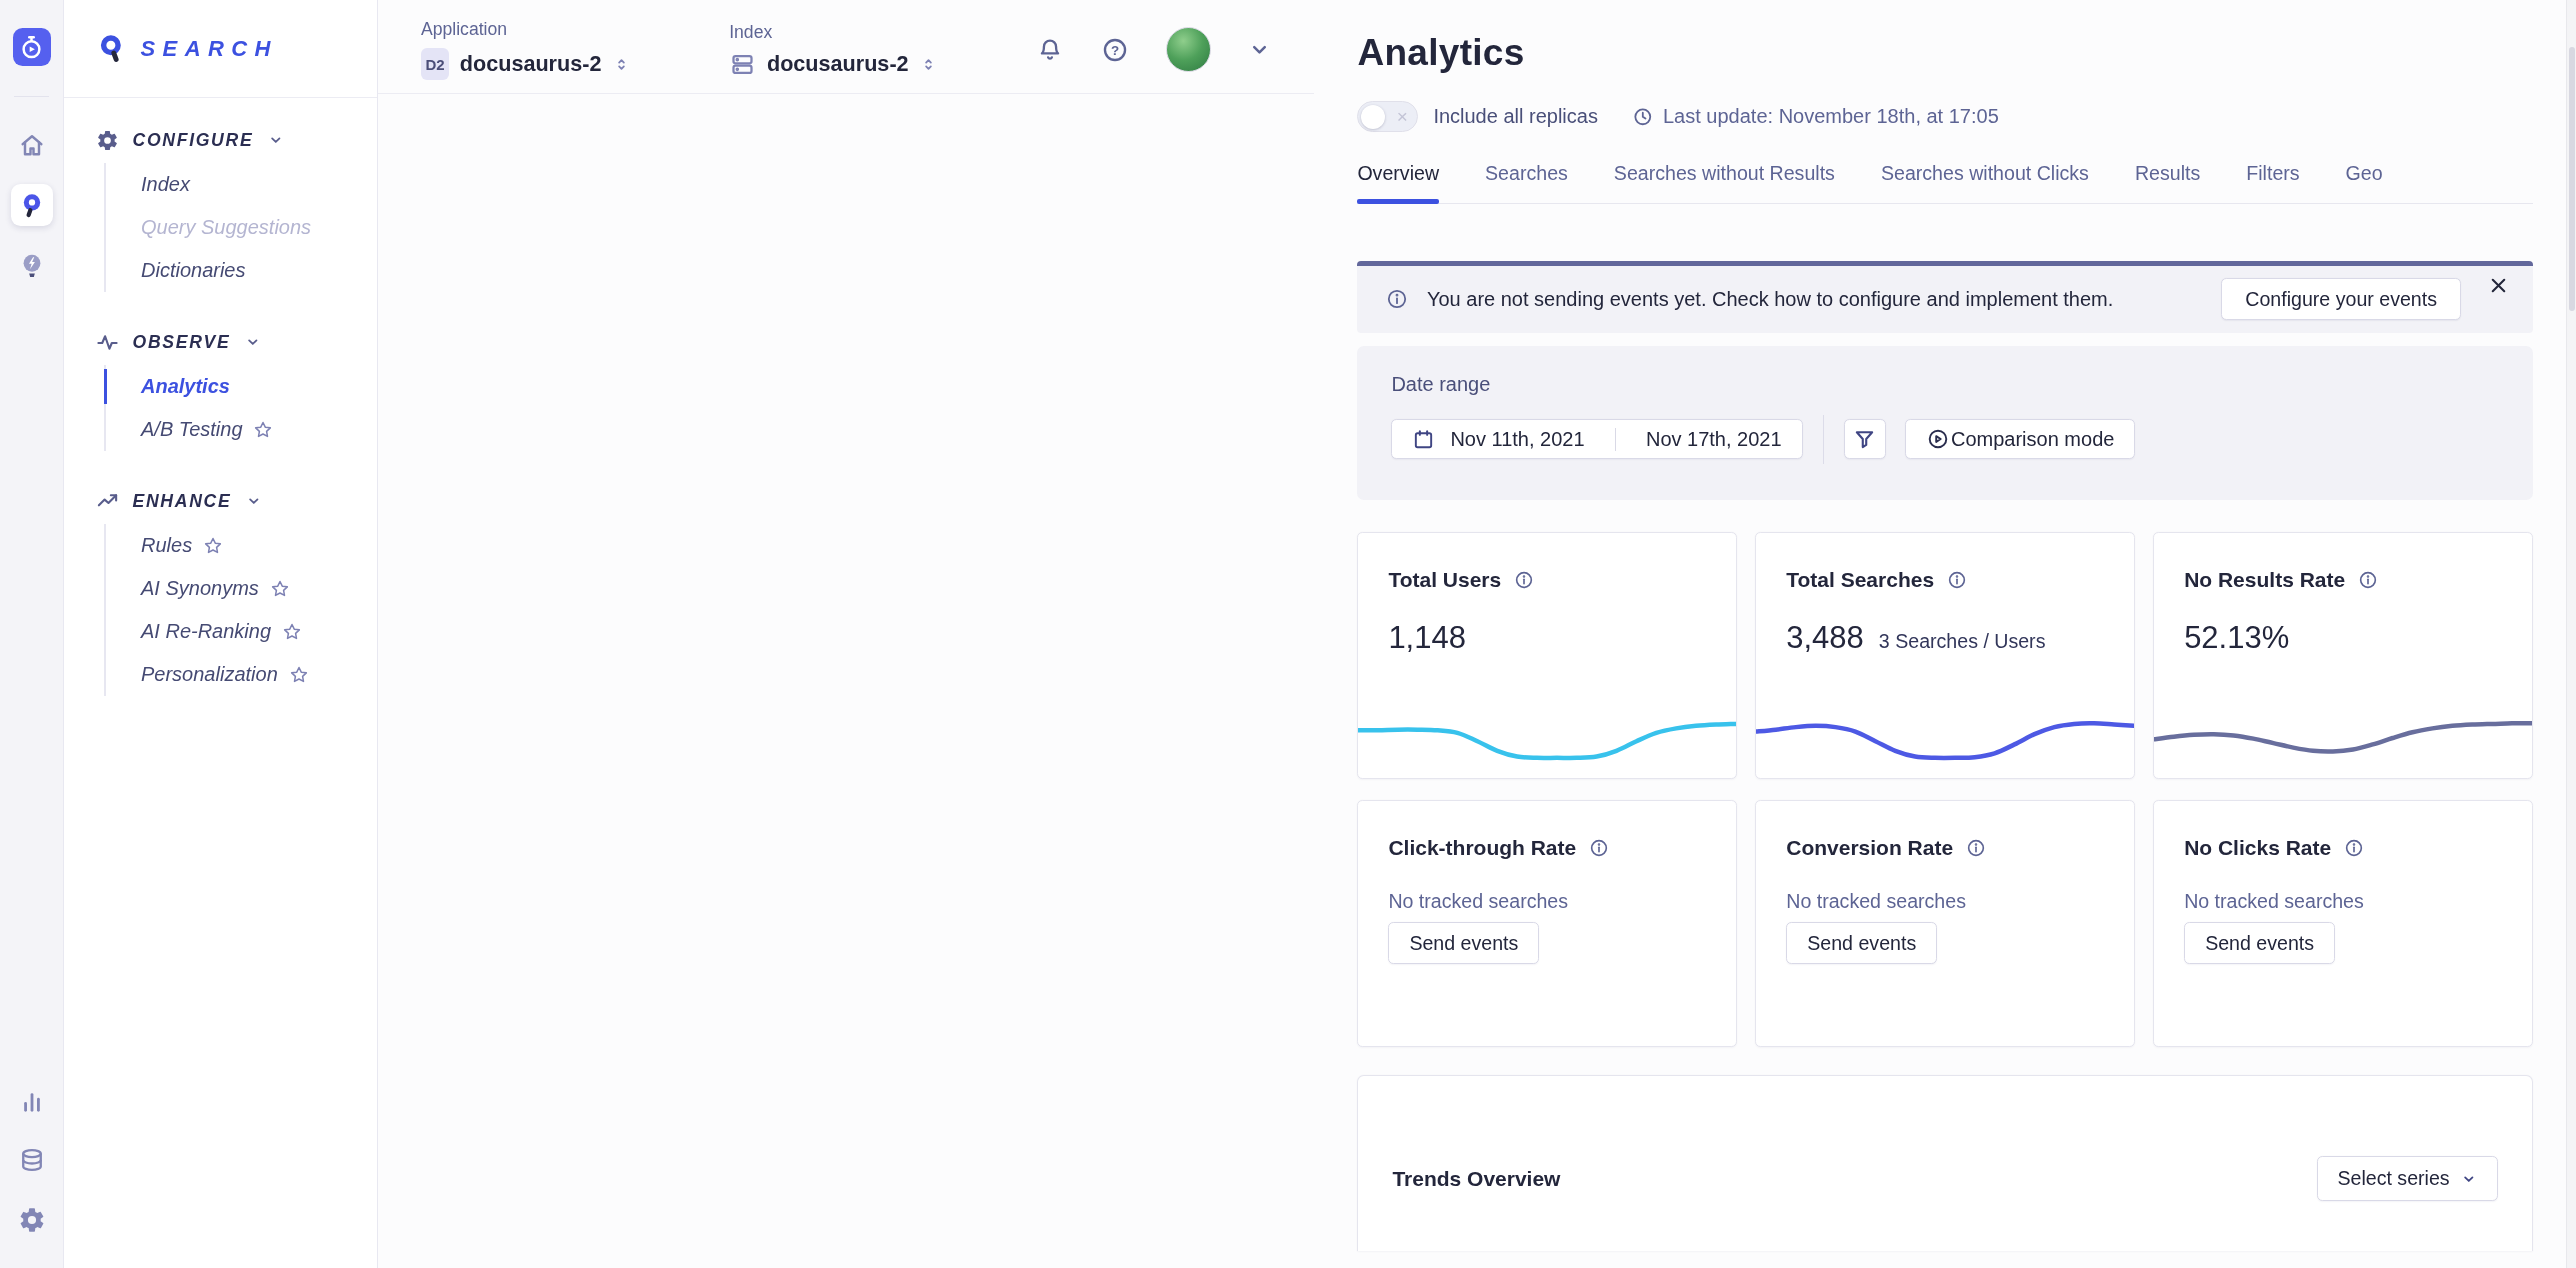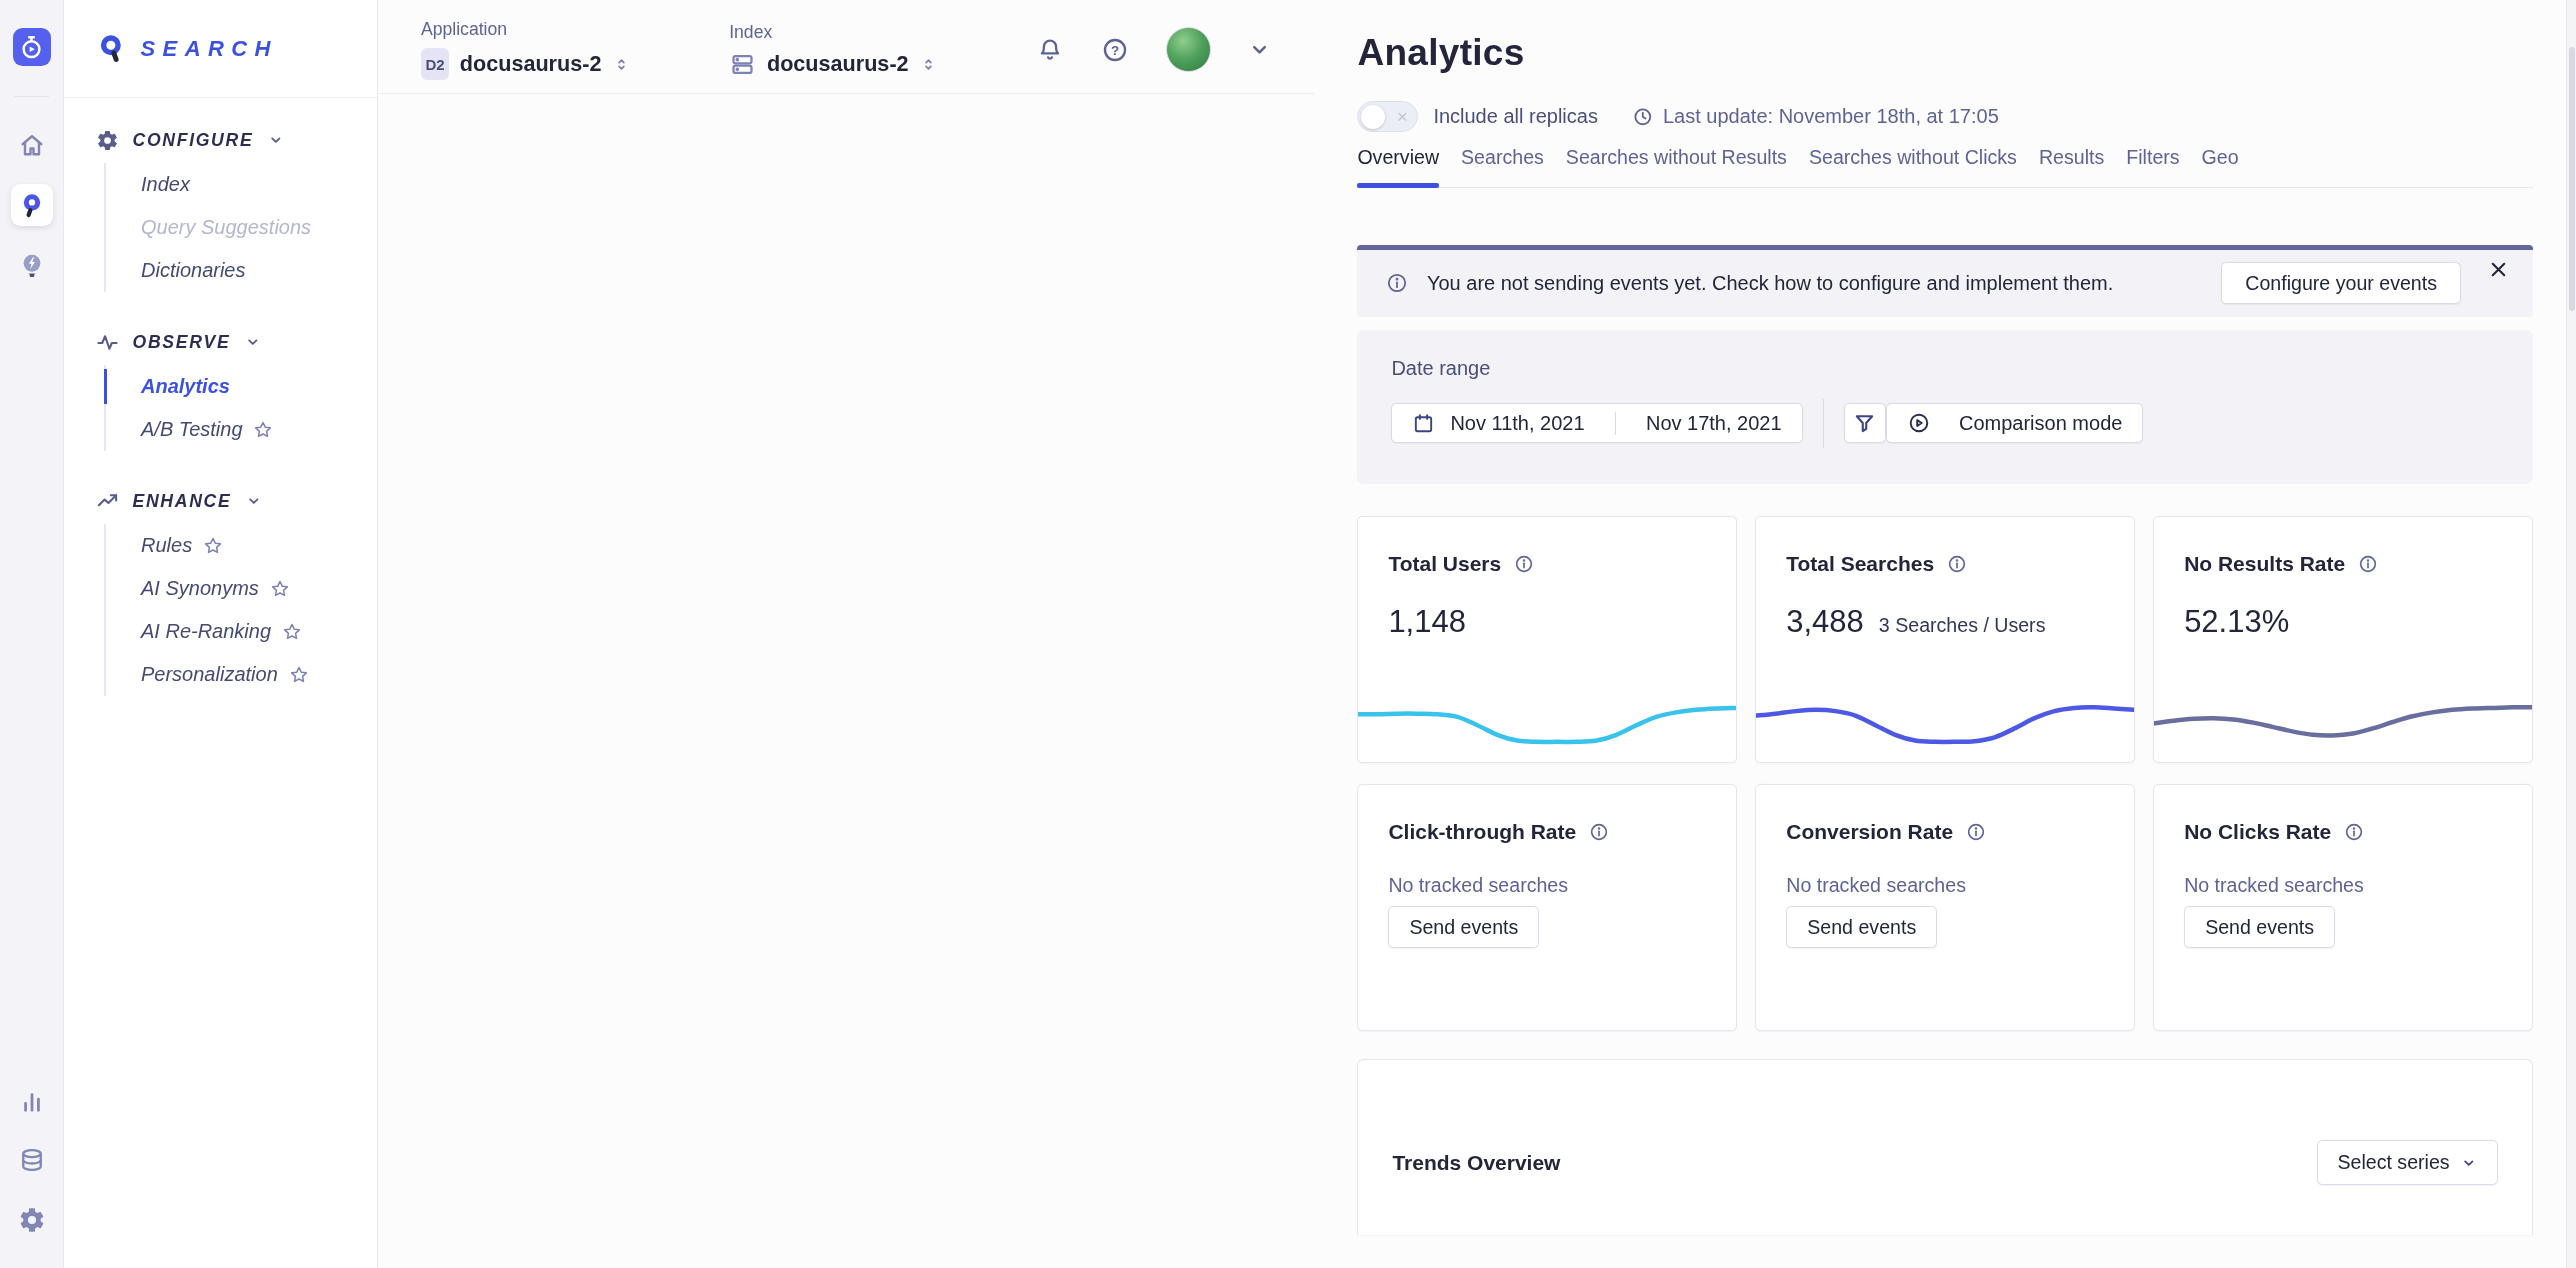--- a/index.html
+++ b/index.html
@@ -62,21 +62,21 @@
   .meta-row{display:flex; align-items:center; margin-top:27px; gap:15px;}
   .toggle{width:61px; height:31px; border-radius:15.6px; background:#eceef6; border:0.7px solid #e0e0ea;
         position:relative; flex-shrink:0;}
   .toggle .knob{position:absolute; left:2.7px; top:2.7px; width:24px; height:24px; border-radius:50%;
         background:#fff; box-shadow:0 0.7px 2.7px rgba(40,40,80,.25);}
   .toggle .off-x{position:absolute; right:9.5px; top:50%; transform:translateY(-54%);
         font-size:19px; color:#c3c4d6; line-height:1;}
   .toggle-label{font-size:20px; color:#494f79;}
   .last-update{display:flex; align-items:center; gap:9.5px; margin-left:19px; font-size:20px; color:var(--slate);}
 
-  .tabs{display:flex; gap:22px; margin-top:14px; border-bottom:1.4px solid #e7e7ef;}
+  .tabs{display:flex; gap:46px; margin-top:30px; border-bottom:1.4px solid #e7e7ef;}
   .tab{font-size:19.6px; color:var(--slate); padding-bottom:17.6px; position:relative;}
   .tab.active{color:var(--navy);}
   .tab.active::after{content:""; position:absolute; left:0; right:0; bottom:-1.4px; height:4.7px;
         background:var(--accent); border-radius:2px;}
 
   .banner{margin-top:57px; background:var(--panel); border-top:5.4px solid var(--banner-accent);
         border-radius:4px; height:72px; display:flex; align-items:center; padding:0 23px 0 28px;}
   .banner-text{font-size:20px; color:var(--navy); margin-left:17.6px;}
   .banner-cta{margin-left:auto; height:42px; padding:0 23px; background:#fff; border:1.4px solid var(--btn-border);
         border-radius:5.4px; font-size:19.6px; color:var(--navy); box-shadow:0 0.7px 1.4px rgba(35,38,89,.06);}
@@ -85,21 +85,21 @@
   .date-panel{margin-top:13px; background:var(--panel); border-radius:6.8px; padding:27px 34px; height:154px;}
   .date-panel-label{font-size:20px; color:#4a4f7a;}
   .date-row{display:flex; align-items:center; margin-top:19px;}
   .btn{background:#fff; border:1.4px solid var(--btn-border); border-radius:5.4px; height:40px;
         display:flex; align-items:center; font-size:20px; color:var(--navy);
         box-shadow:0 0.7px 1.4px rgba(35,38,89,.05);}
   .date-btn{padding:0 20px; gap:15px;}
   .date-sep{width:1.4px; height:23px; background:#d9d9e6; margin:0 15px;}
   .v-divider{width:1.4px; height:49px; background:#dcdce9; margin:0 20px;}
   .filter-btn{width:42px; justify-content:center;}
-  .compare-btn{padding:0 20px; gap:28px;}
+  .compare-btn{margin-left:19px; padding:0 20px; gap:1px;}
 
   .cards{display:grid; grid-template-columns:repeat(3,1fr); gap:21px 18px; margin-top:32px;}
   .card{background:#fff; border:1.4px solid var(--card-border); border-radius:5.4px; height:247px;
         padding:35px 30px 0; position:relative; overflow:hidden; box-shadow:0 0.7px 2px rgba(35,38,89,.04);}
   .card-head{display:flex; align-items:center; gap:12px;}
   .card-title{font-size:21px; font-weight:bold; color:var(--navy);}
   .value-row{display:flex; align-items:baseline; gap:15px; margin-top:28px;}
   .card-value{font-size:31px; color:var(--navy);}
   .card-sub{font-size:19.6px; color:#32365a;}
   .empty-text{font-size:19.6px; color:var(--slate); margin-top:30px;}

